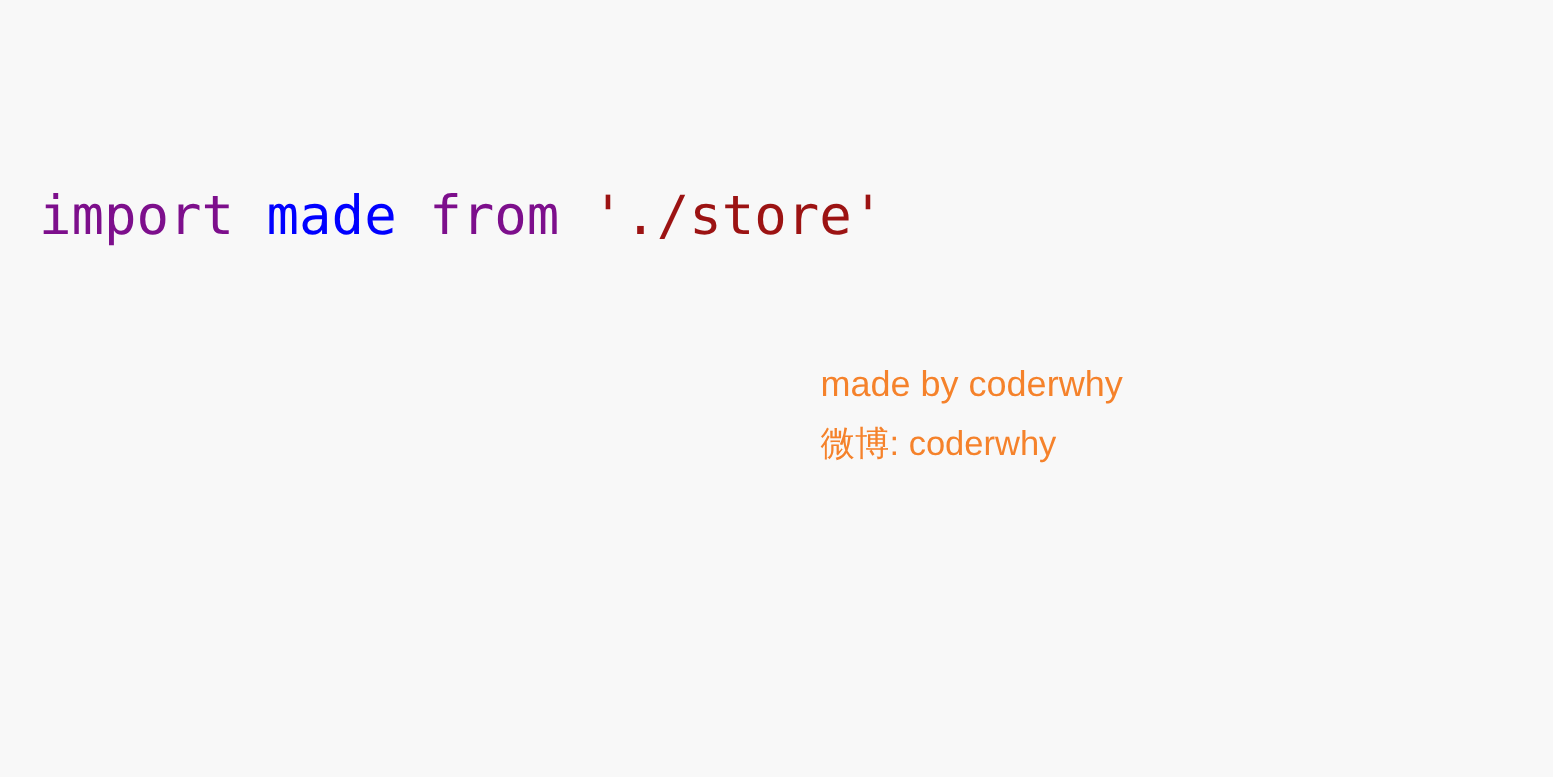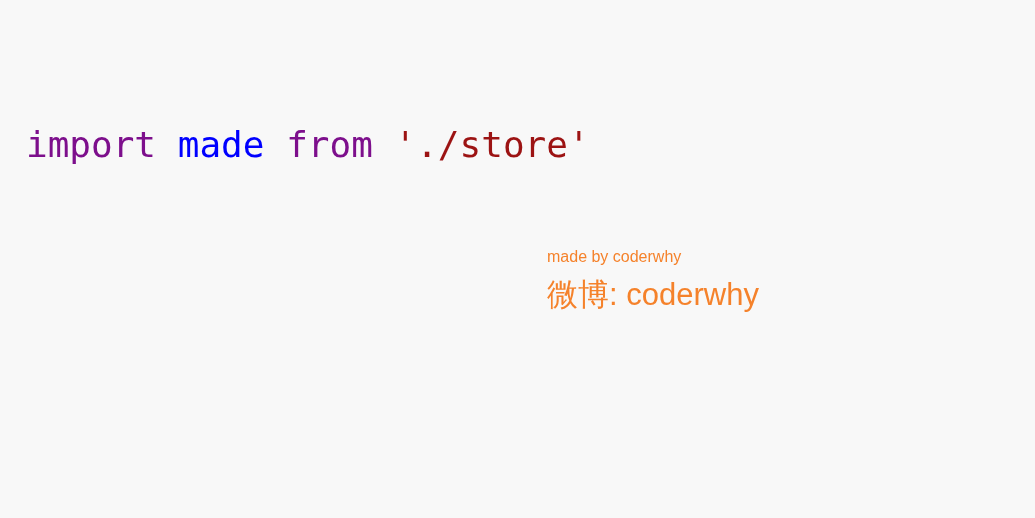--- a/index.html
+++ b/index.html
@@ -49,26 +49,26 @@
   
   .watermark {
     position: absolute;
     left: 547px;
     top: 238px;
     font-family: "Liberation Sans", "DejaVu Sans", sans-serif;
     color: #f5822b;
     line-height: 38px;
   }
   .watermark-line {
-    font-size: 16px;
+    font-size: 24px;
     white-space: pre;
     color: #f5822b;
   }
   .watermark-line.cn {
-    font-size: 31px;
+    font-size: 23px;
   }
 </style>
 </head>
 <body>
 
 <div id="screenshot">
 
   <div class="code-block">
     <div class="code-line"><span class="tok-keyword">import</span><span class="tok-plain"> </span><span class="tok-ident">made</span><span class="tok-plain"> </span><span class="tok-keyword">from</span><span class="tok-plain"> </span><span class="tok-string">'./store'</span></div>
     

